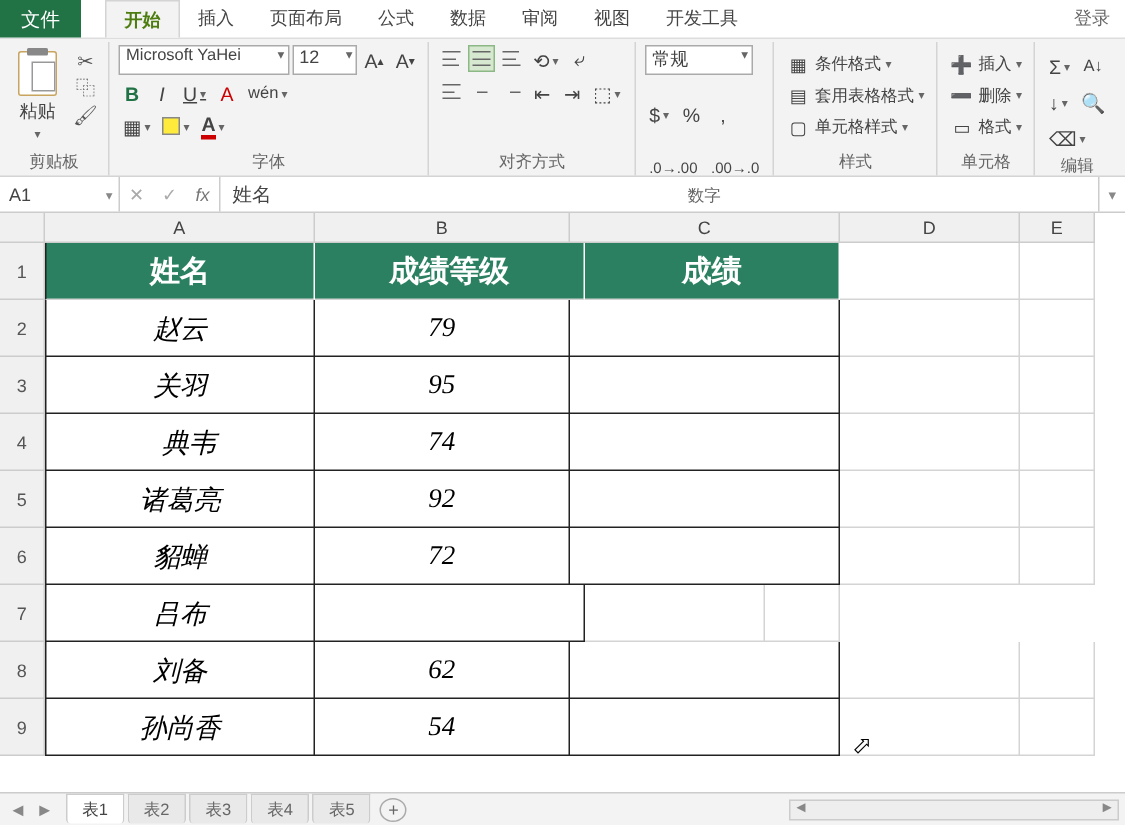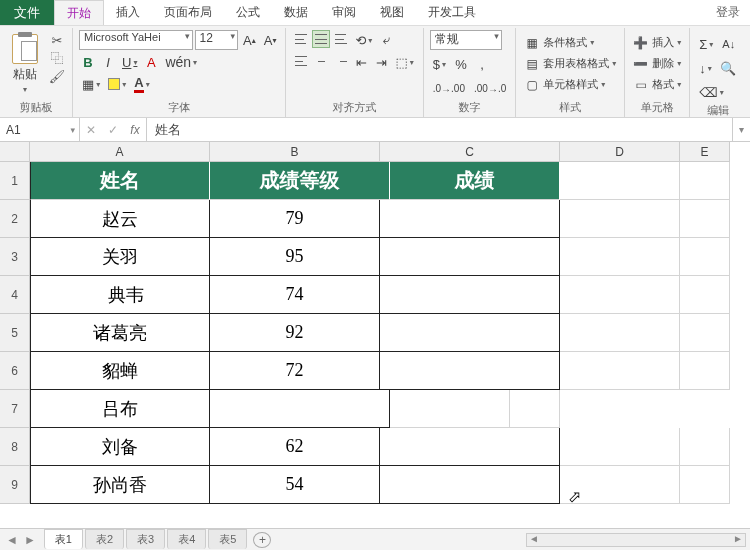--- a/index.html
+++ b/index.html
@@ -2,21 +2,21 @@
 <html><head>
 <meta charset="utf-8">
 <style>
 * { box-sizing: border-box; margin: 0; padding: 0; }
 body { font-family: "Microsoft YaHei", Arial, sans-serif; font-size: 12px; background: #fff; width: 750px; height: 550px; overflow: hidden; position: relative; color: #444; }
 
 
 .titlebar { background: #fff; height: 26px; display: flex; align-items: stretch; border-bottom: 1px solid #ddd; }
 .filebtn { background: #217346; color: #fff; padding: 4px 14px; display: flex; align-items: center; font-size: 13px; }
 .tab { padding: 4px 12px; display: flex; align-items: center; cursor: pointer; color: #444; }
-.tab.active { background: #f3f3f3; border: 1px solid #d4d4d4; border-bottom: none; color: #a21caf; font-weight: normal; }
+.tab.active { background: #f3f3f3; border: 1px solid #d4d4d4; border-bottom: none; color: #4d7c0f; font-weight: bold; margin-left: 16px; }
 .login { margin-left: auto; padding: 4px 10px; color: #666; }
 
 
 .ribbon { background: #f3f3f3; border-bottom: 1px solid #d4d4d4; height: 92px; display: flex; padding: 2px 0 0 0; }
 .group { border-right: 1px solid #d4d4d4; padding: 2px 6px 0 6px; display: flex; flex-direction: column; justify-content: space-between; height: 89px; }
 .glabel { text-align: center; font-size: 11px; color: #666; padding: 1px 0 2px 0; }
 .gbody { flex: 1; display: flex; align-items: flex-start; }
 
 
 .clip { display: flex; }
@@ -41,21 +41,21 @@
 .ddar::after { content: "▾"; font-size: 8px; color: #666; margin-left: 2px; }
 .colbox { width: 12px; height: 12px; border: 1px solid #888; }
 
 
 .alng .row { display: flex; gap: 2px; margin-bottom: 2px; }
 .alcell { width: 18px; height: 18px; display: flex; align-items: center; justify-content: center; }
 .alines { width: 12px; height: 10px; display: flex; flex-direction: column; justify-content: space-between; }
 .alines span { height: 1px; background: #666; display: block; }
 
 
-.stack { display: flex; flex-direction: column; gap: 4px; }
+.stack { display: flex; flex-direction: column; gap: 16px; }
 .row2 { display: flex; align-items: center; gap: 3px; }
 .txtbtn { display: flex; align-items: center; gap: 3px; font-size: 11px; color: #444; padding: 1px 2px; }
 .miniico { width: 16px; height: 14px; display: inline-flex; align-items: center; justify-content: center; font-size: 12px; }
 
 
 .fbar { height: 24px; border-bottom: 1px solid #ccc; display: flex; align-items: stretch; background: #fff; }
 .namebox { width: 80px; border-right: 1px solid #ccc; display: flex; align-items: center; padding: 0 6px; position: relative; }
 .namebox .dd2 { position: absolute; right: 4px; font-size: 9px; color: #888; }
 .fx-sep { display: flex; align-items: center; border-right: 1px solid #ccc; }
 .fx-sep span { width: 22px; text-align: center; color: #aaa; font-size: 12px; }
@@ -67,21 +67,21 @@
 .gridwrap { position: relative; height: 386px; background: #fff; overflow: hidden; }
 .corner { position: absolute; left: 0; top: 0; width: 30px; height: 20px; background: #f0f0f0; border-right: 1px solid #ccc; border-bottom: 1px solid #ccc; }
 .colheads { position: absolute; left: 30px; top: 0; height: 20px; display: flex; }
 .ch { background: #f0f0f0; border-right: 1px solid #ccc; border-bottom: 1px solid #ccc; display: flex; align-items: center; justify-content: center; color: #444; font-family: Arial; }
 .rowheads { position: absolute; left: 0; top: 20px; width: 30px; }
 .rh { background: #f0f0f0; border-right: 1px solid #ccc; border-bottom: 1px solid #ccc; display: flex; align-items: center; justify-content: center; color: #555; font-family: Arial; }
 .cells { position: absolute; left: 30px; top: 20px; }
 .crow { display: flex; }
 .cell { border-right: 1px solid #d4d4d4; border-bottom: 1px solid #d4d4d4; display: flex; align-items: center; justify-content: center; font-size: 18px; font-family: "Microsoft YaHei"; color: #000; overflow: hidden; }
 .thead { background: #2a8060; color: #fff; font-weight: bold; font-size: 20px; border-right: 1px solid #fff; }
-.tcell { border: 1px solid #222; border-top: none; border-left: none; }
+.tcell { border: 1px solid #222; border-top: none; border-left: none; font-style: italic; }
 .tleft { border-left: 1px solid #222; }
 .cursor-arrow { position:absolute; left:568px; top:345px; font-size:16px; color:#000; pointer-events:none; }
 .watermark { position: absolute; right: 10px; bottom: 26px; font-size: 18px; color: #bbb; opacity: .5; font-style: italic; pointer-events: none; display:flex; align-items:center; gap:4px;}
 .watermark .wmico { width:22px; height:16px; border:2px solid #bbb; border-radius:8px; display:inline-block;}
 
 
 .sheetbar { position: absolute; bottom: 0; left: 0; right: 0; height: 22px; background: #f3f3f3; border-top: 1px solid #ccc; display: flex; align-items: center; }
 .sheetnav { display: flex; padding: 0 6px; gap: 6px; color: #888; }
 .sheettab { padding: 2px 10px; border: 1px solid #ccc; border-bottom: none; background: #fff; margin-left: 2px; font-size: 11px; border-radius: 0 0 3px 3px; transform: translateY(-1px);}
 .sheettab:not(.active){ background:#e9e9e9; color:#666;}
@@ -137,21 +137,21 @@
           </div>
         <div class="btn">A<sup style="font-size:8px">▴</sup></div>
         <div class="btn">A<sup style="font-size:8px">▾</sup></div>
       </div>
       <div class="row">
         <div class="btn bold">B</div>
         <div class="btn ital">I</div>
         <div class="btn under ddar">U</div>
         <div class="btn" style="color:#c00">A</div>
         <div class="btn ddar">
-            <span style="font-size:14px">wén</span>
+            <span style="font-size:11px">wén</span>
           </div>
       </div>
       <div class="row">
         <div class="btn ddar">▦</div>
         <div class="btn ddar">
             <span class="colbox" style="background:#ffeb3b"></span>
           </div>
         <div class="btn ddar">
             <span style="border-bottom:3px solid #c00;font-weight:bold">A</span>
           </div>

